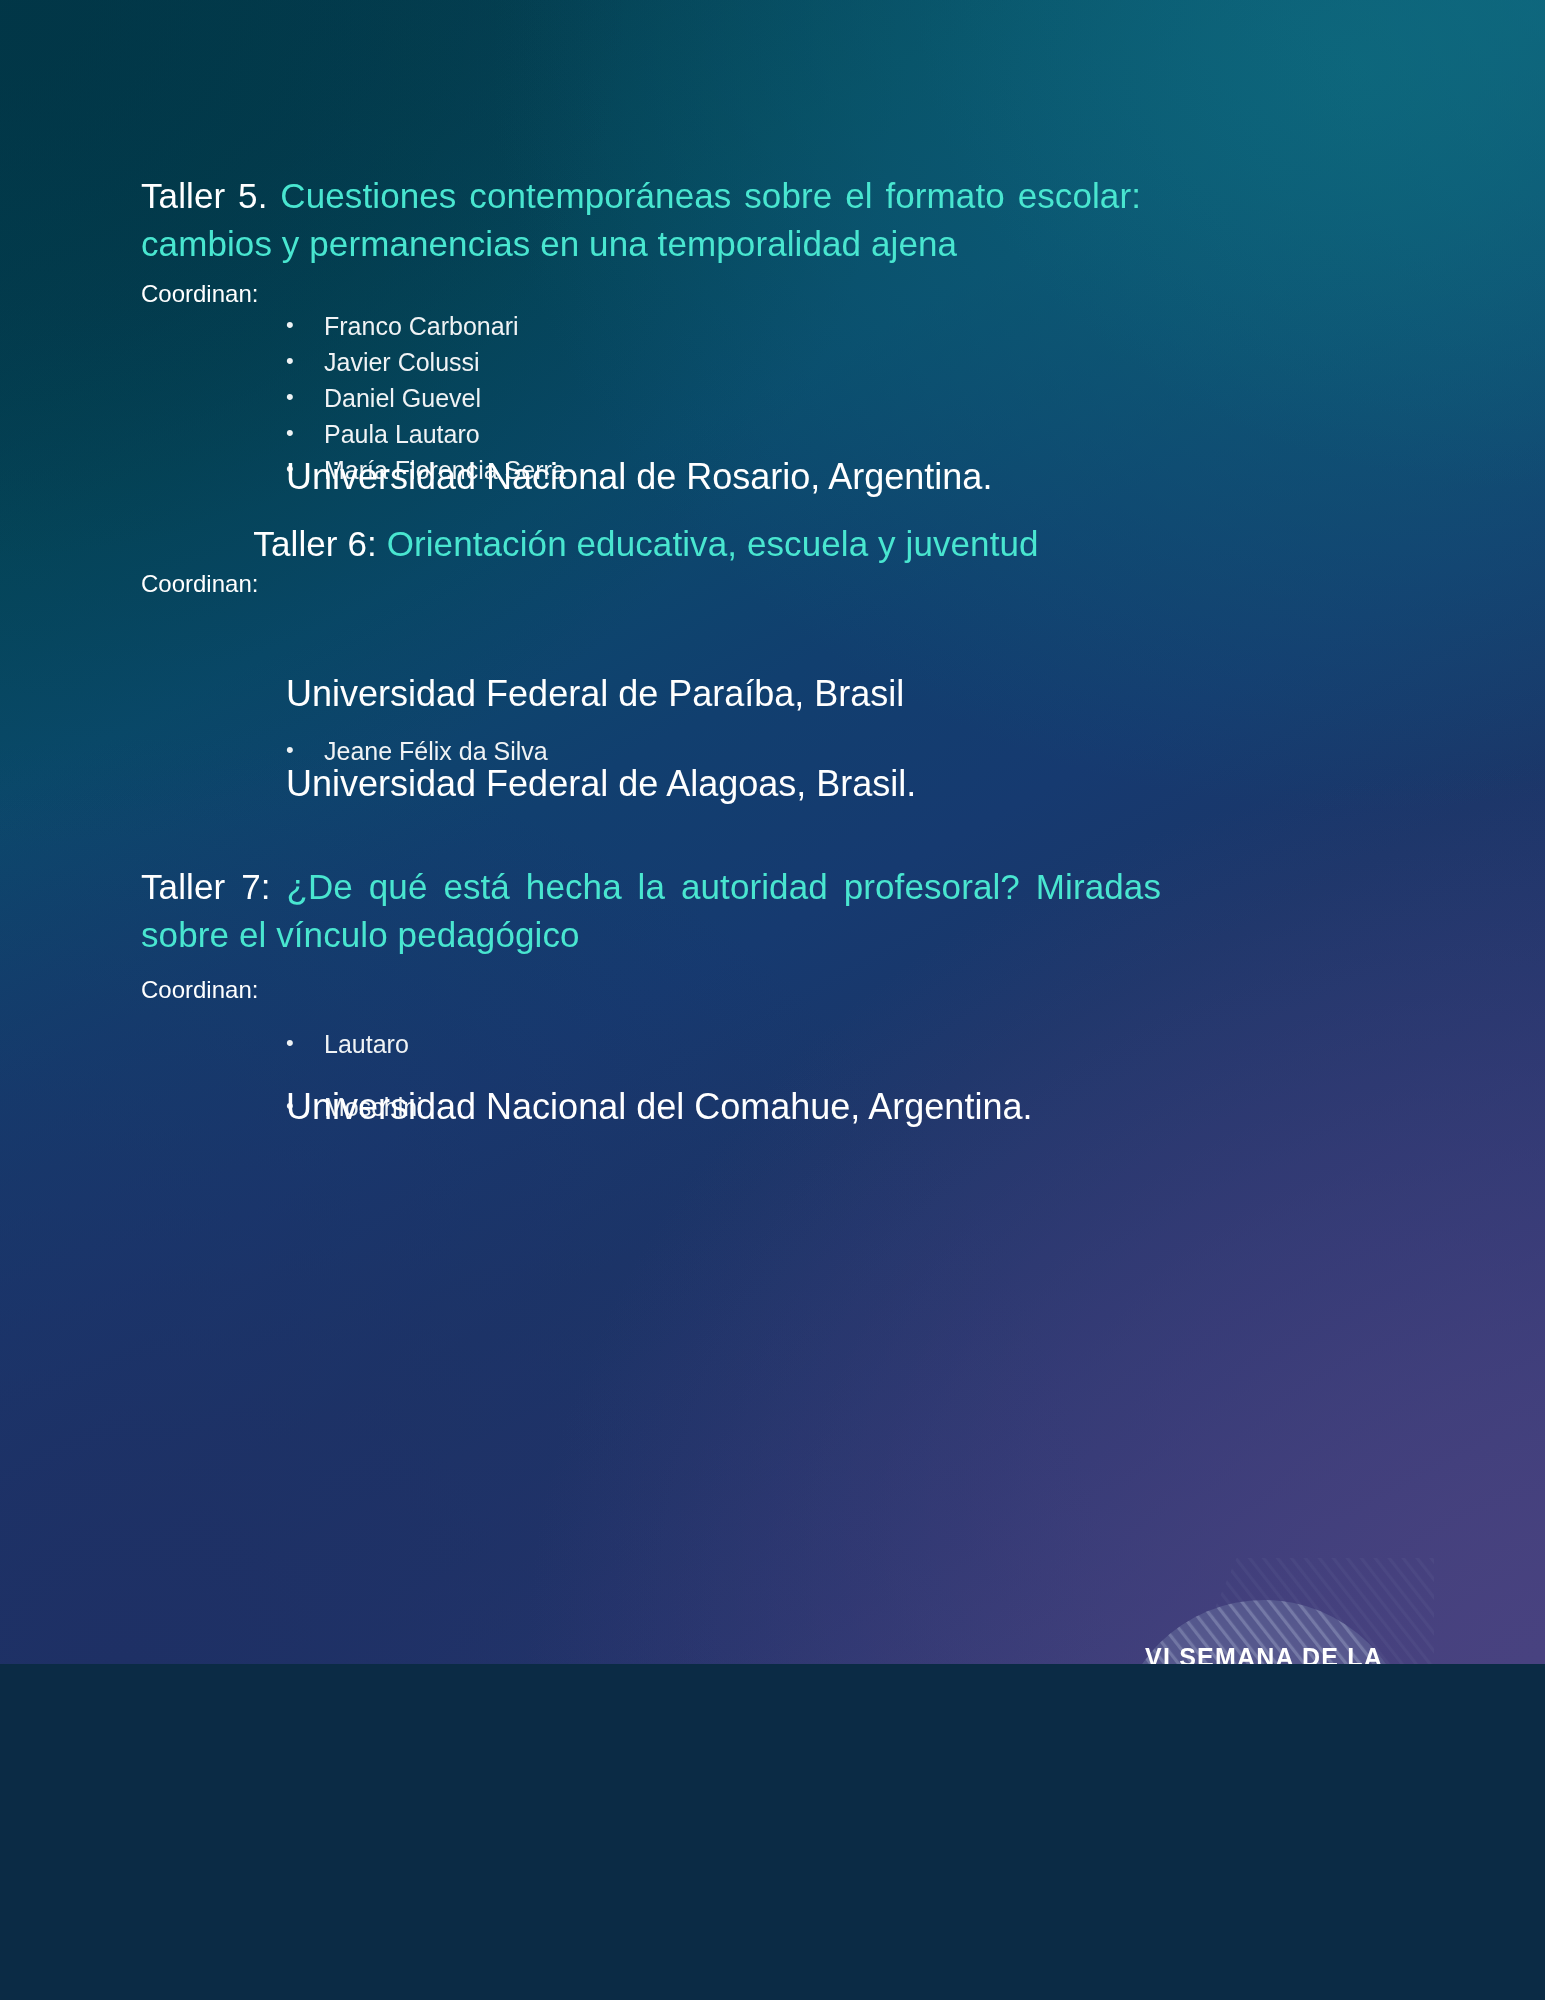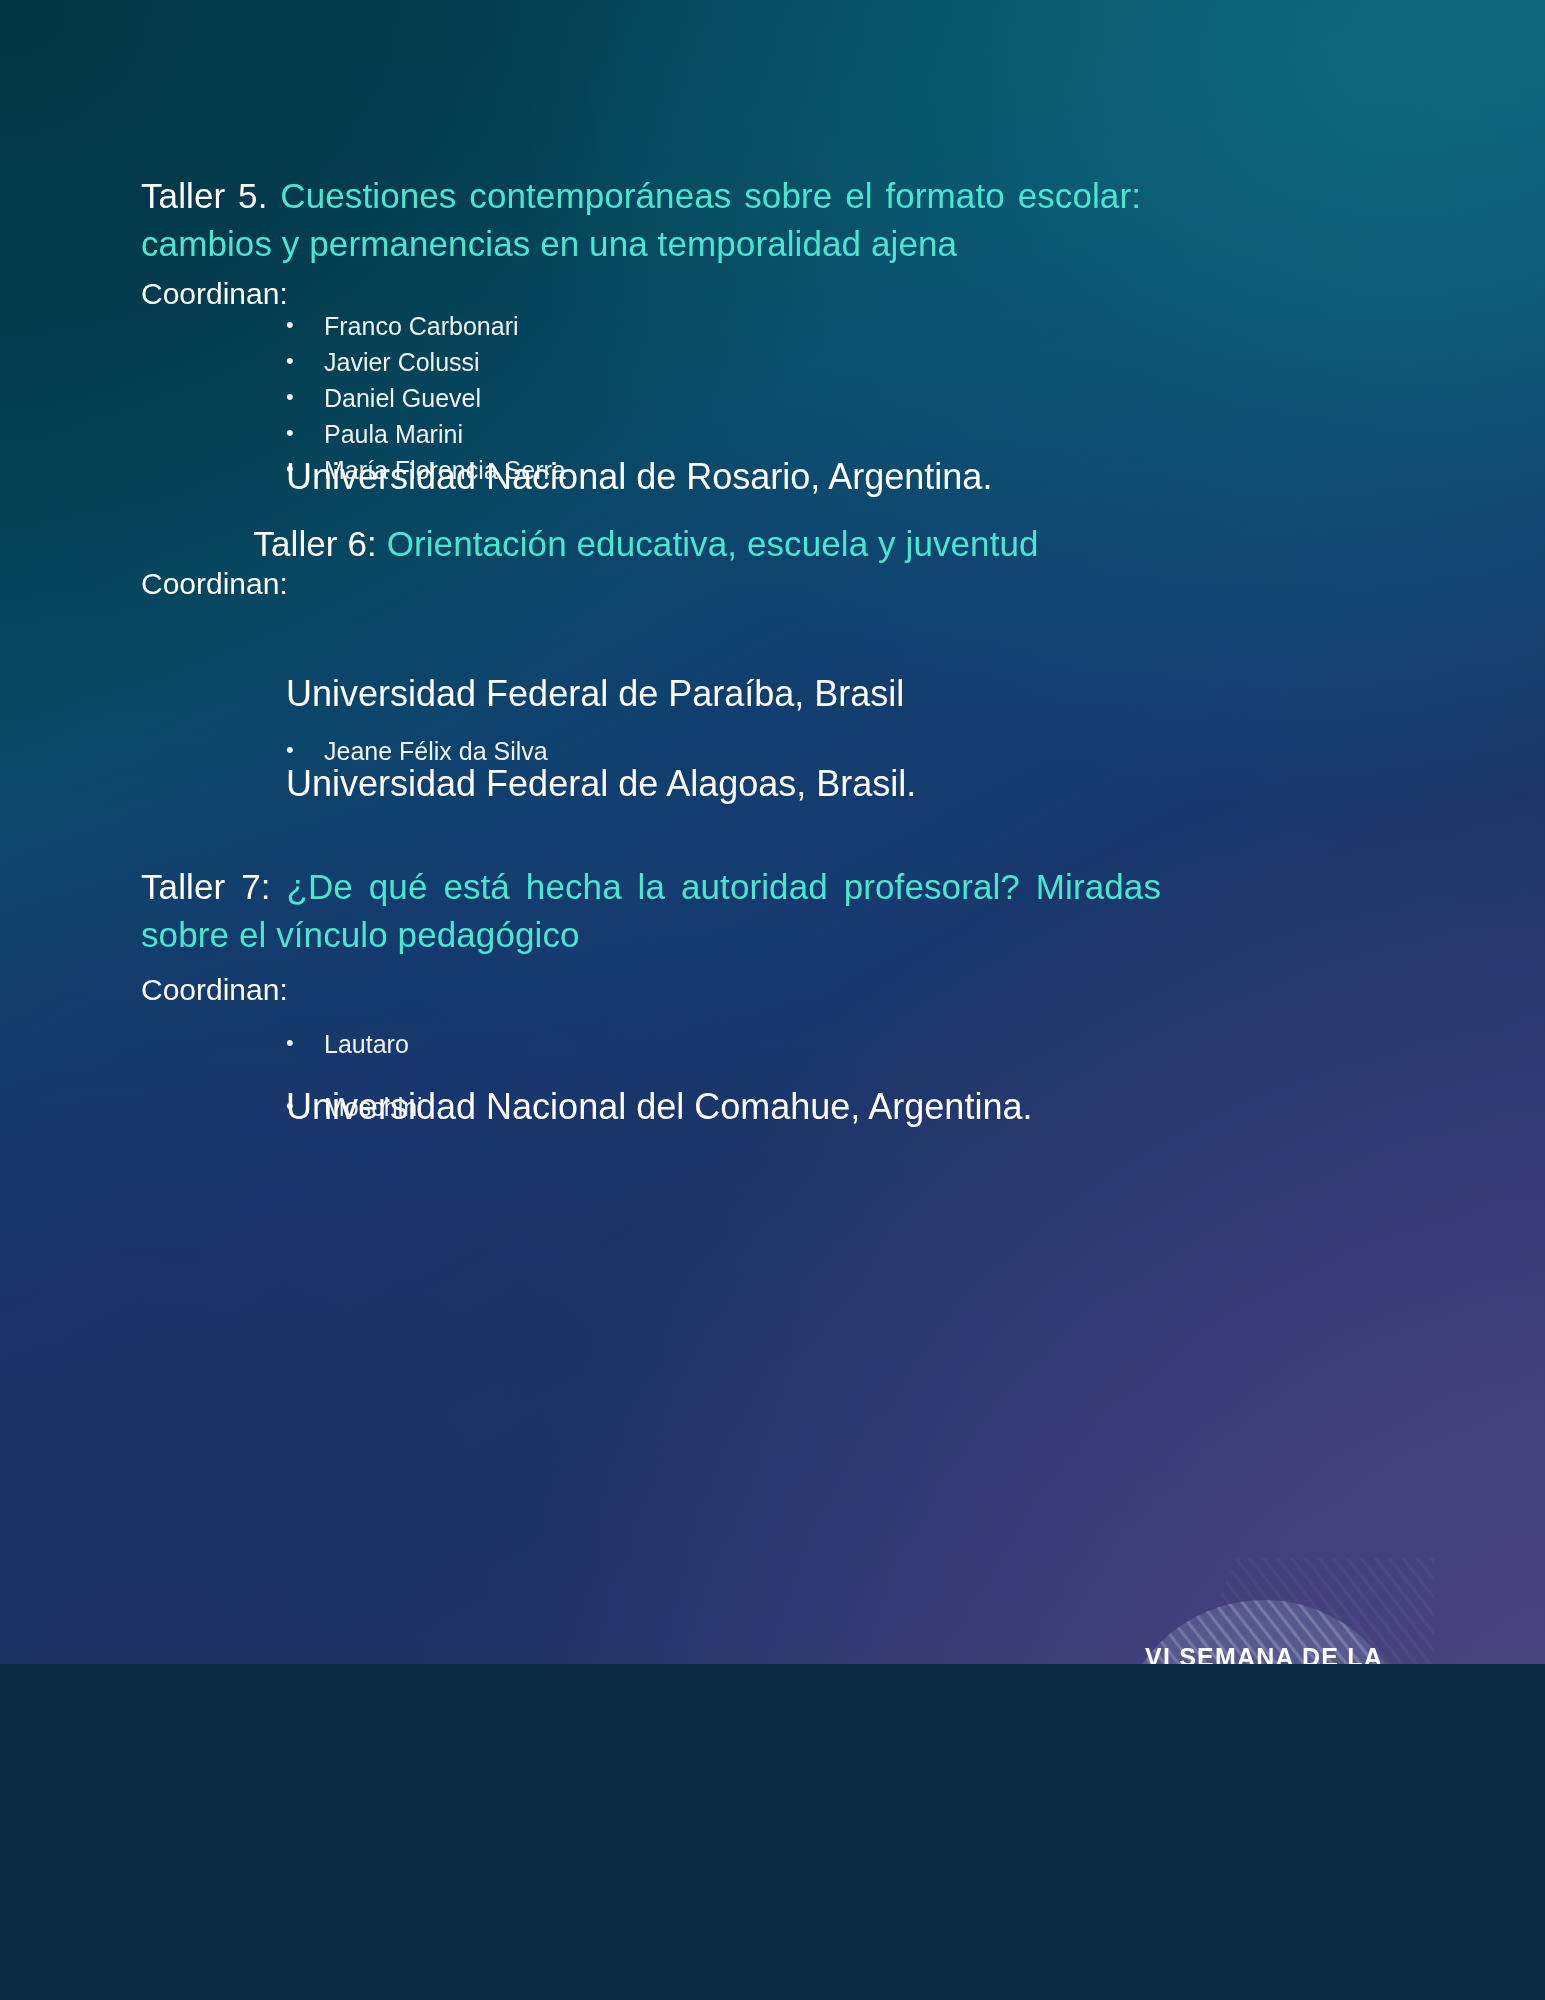--- a/index.html
+++ b/index.html
@@ -67,21 +67,21 @@
     color: #49e6d0;
   }
   .h-justify {
     text-align: justify;
     text-align-last: left;
   }
 
   
   .coordinan {
     color: #ffffff;
-    font-size: 30px;
+    font-size: 24px;
     line-height: 32px;
     margin: 0;
     font-weight: 400;
   }
 
   ul.people {
     list-style: none;
     margin: 0;
     padding: 0;
   }
@@ -167,21 +167,21 @@
   <div class="content">
 
     <h2 class="taller-heading h-justify sec" id="sec-t5"><span>Taller 5.</span> <span class="title-accent">Cuestiones contemporáneas sobre el formato escolar: cambios y permanencias en una temporalidad ajena</span></h2>
 
     <p class="coordinan sec" id="t5-coord">Coordinan:</p>
 
     <ul class="people sec" id="t5-list">
       <li>Franco Carbonari</li>
       <li>Javier Colussi</li>
       <li>Daniel Guevel</li>
-      <li>Paula Marini</li>
+      <li>Paula Lautaro</li>
       <li>María Florencia Serra</li>
     </ul>
 
     <p class="university sec" id="t5-univ">Universidad Nacional de Rosario, Argentina.</p>
 
     <h2 class="taller-heading sec" id="sec-t6"><span>Taller 6:</span> <span class="title-accent">Orientación educativa, escuela y juventud</span></h2>
 
     <p class="coordinan sec" id="t6-coord">Coordinan:</p>
 
     <ul class="people sec" id="t6-list">

